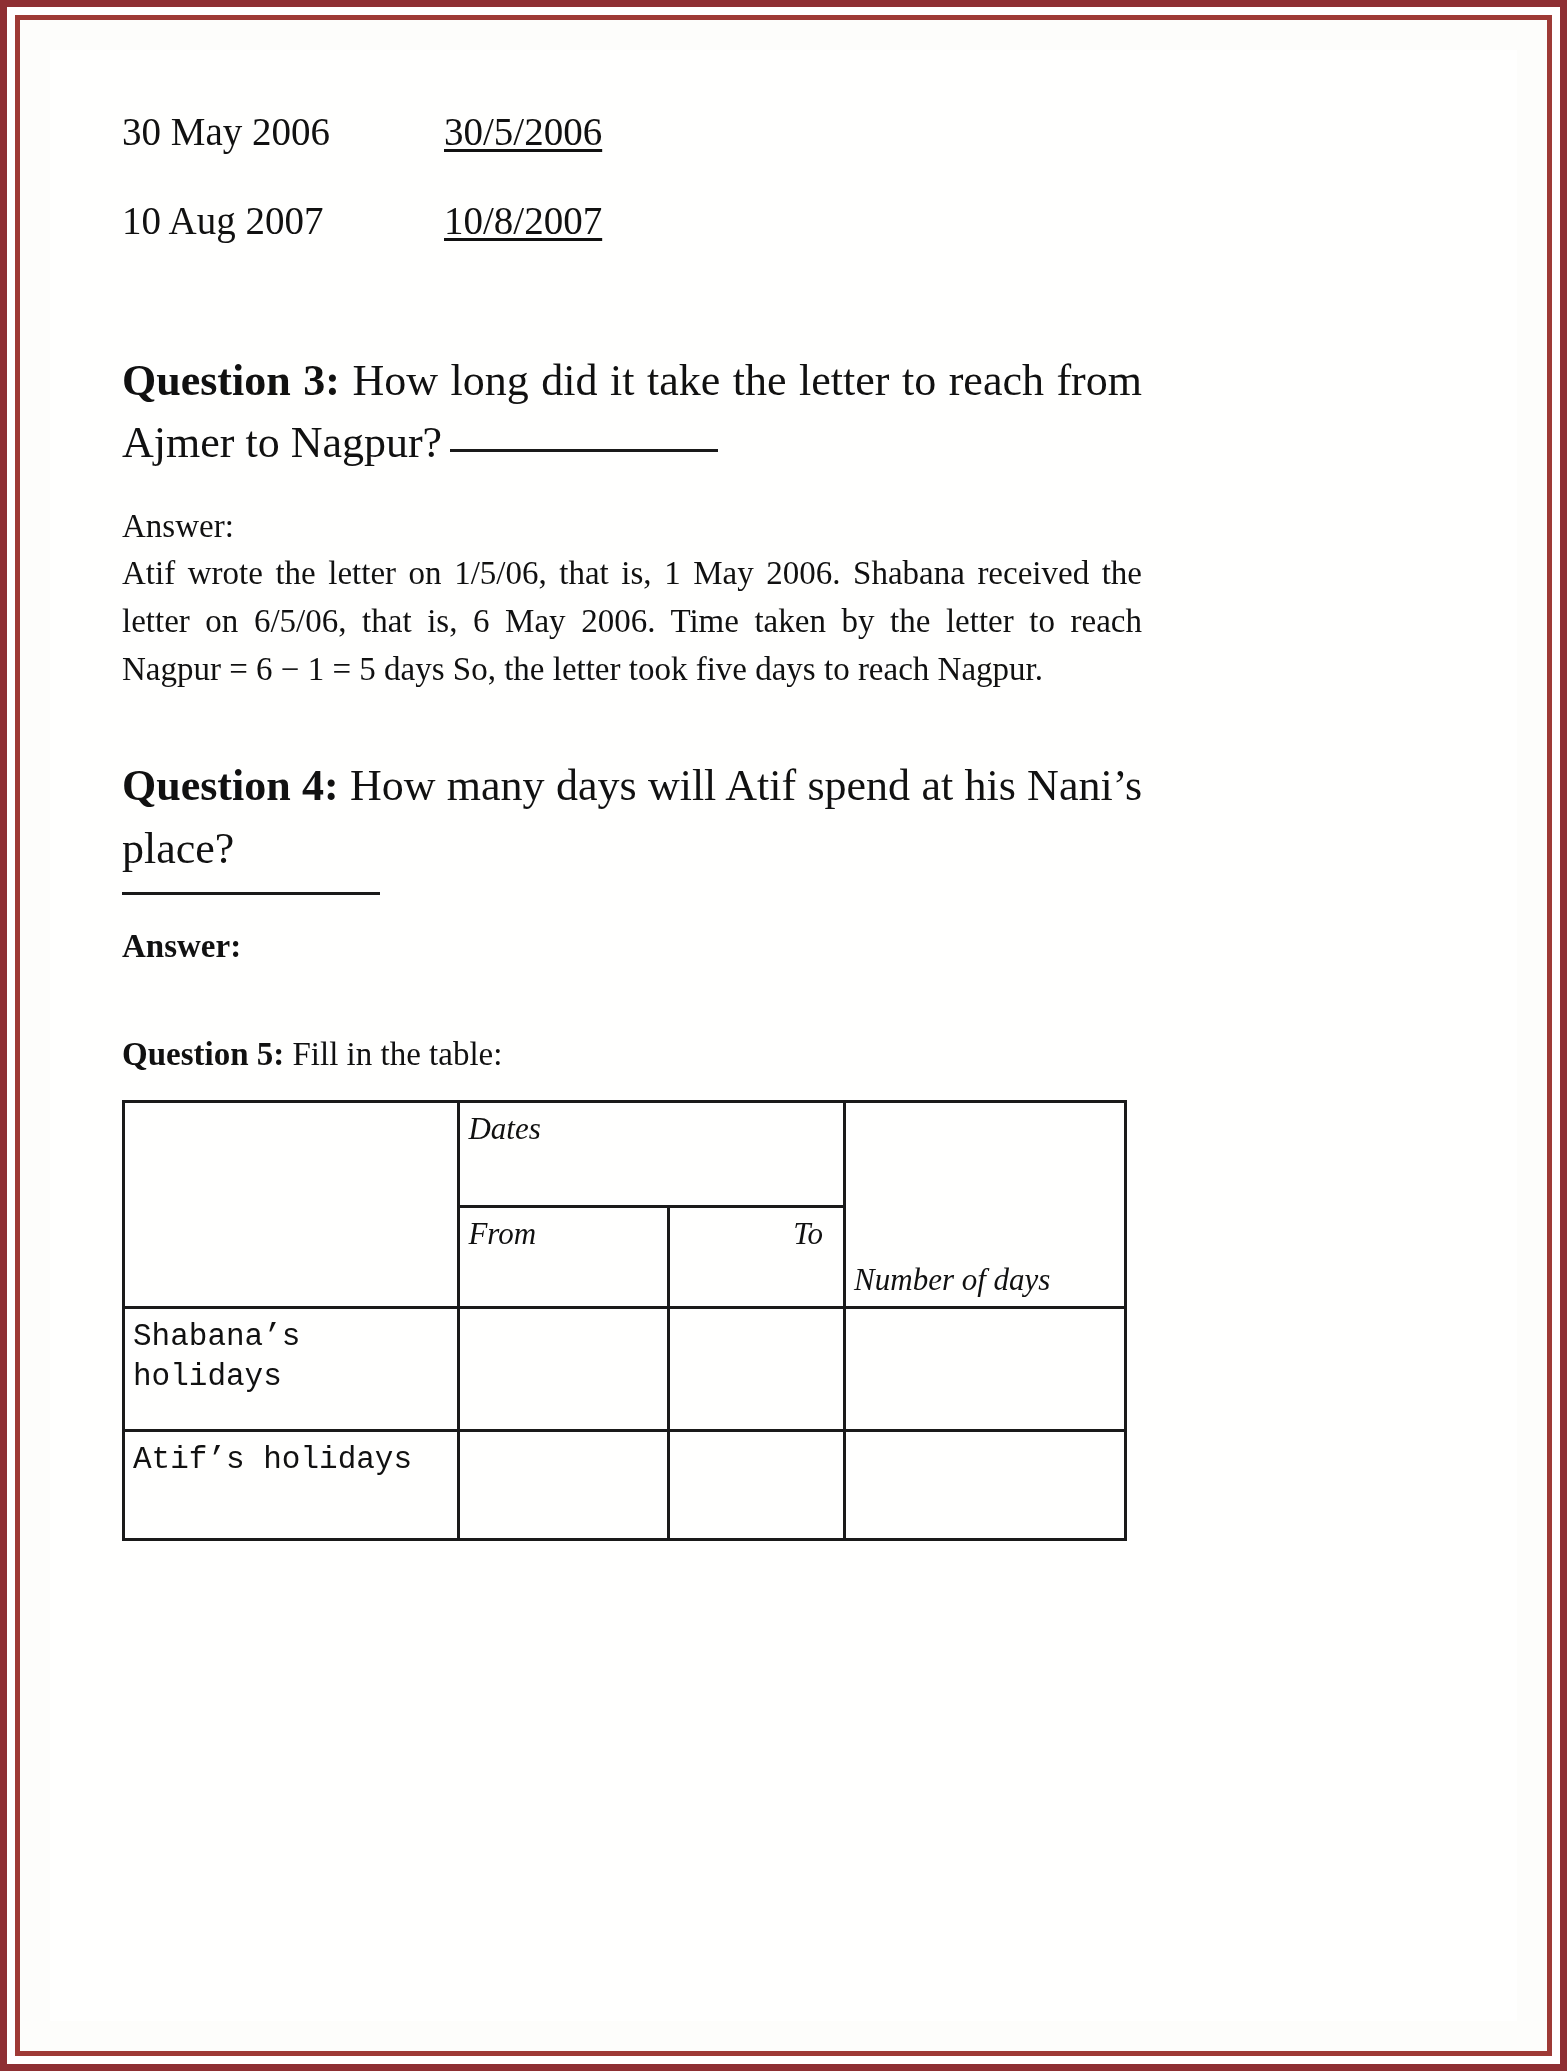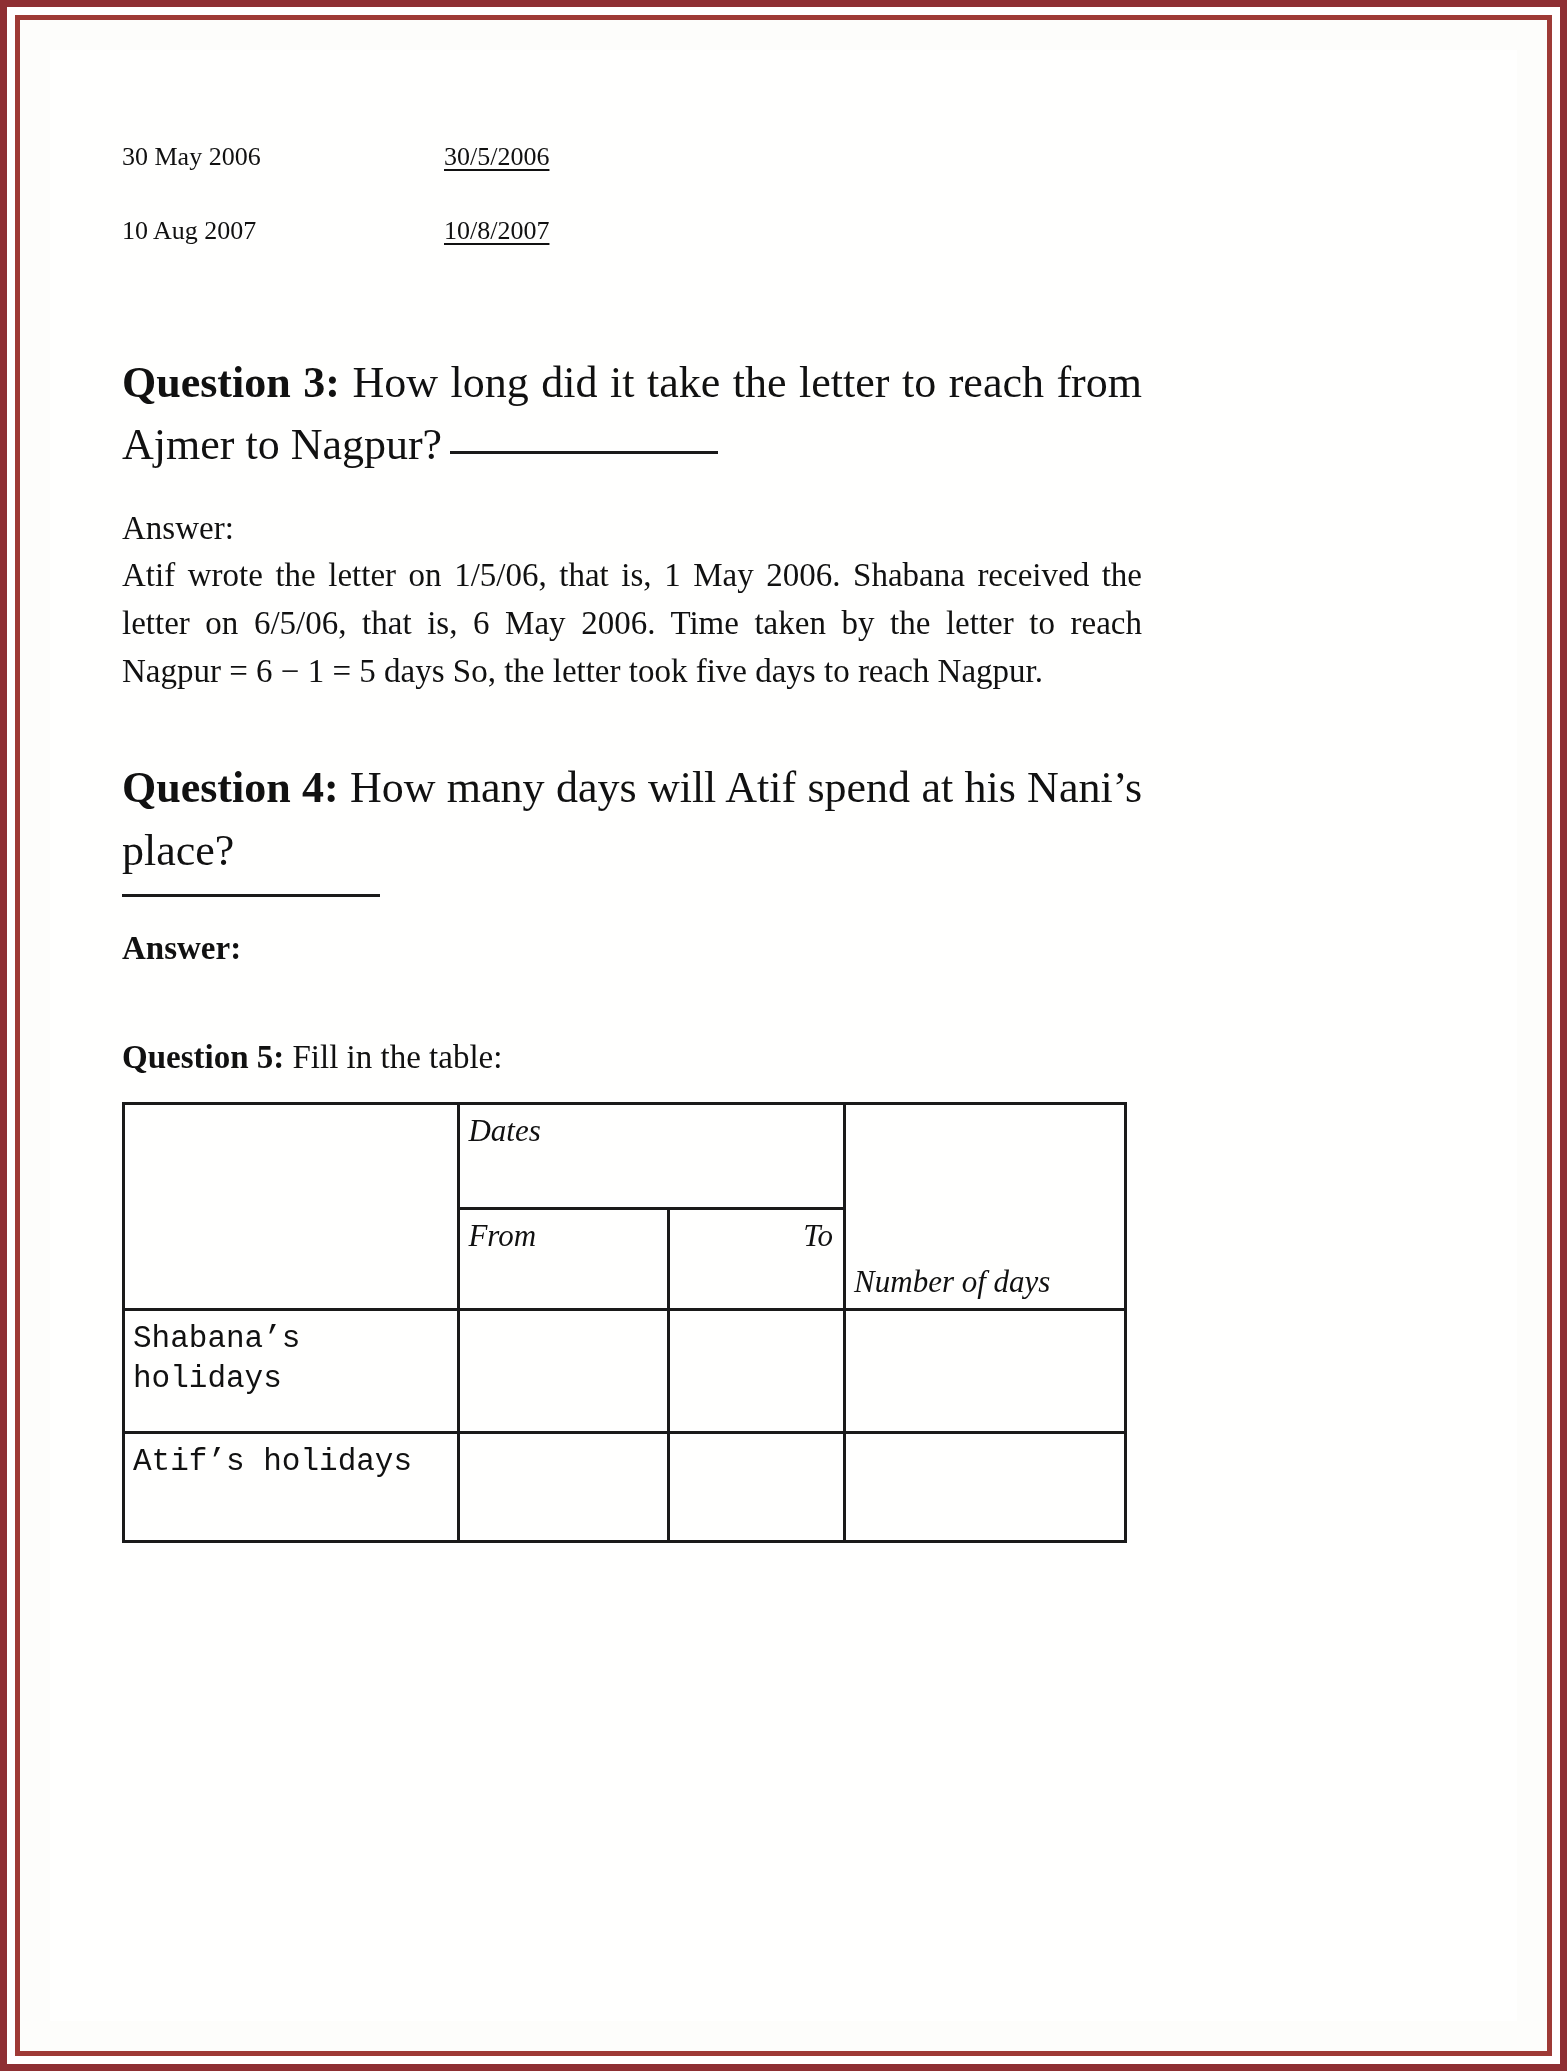--- a/index.html
+++ b/index.html
@@ -47,24 +47,23 @@
     position: absolute;
     left: 72px;
     top: 60px;
     width: 1020px;
   }
 
   
   .date-row {
     display: flex;
     align-items: baseline;
-    font-size: 26px;
+    font-size: 39px;
     line-height: 1.15;
     margin-bottom: 44px;
-    margin-top: 32px;
   }
   .date-row .date-long {
     width: 322px;
     flex: 0 0 322px;
   }
   .date-row .date-short {
     text-decoration: underline;
     text-underline-offset: 4px;
   }
 
@@ -118,21 +117,21 @@
     margin-top: 22px;
     width: 1005px;
     table-layout: fixed;
   }
   table.fill-table td,
   table.fill-table th {
     border: 3px solid #1a1a1a;
     font-size: 31px;
     font-weight: normal;
     vertical-align: top;
-    padding: 8px 10px 8px 8px;
+    padding: 8px 20px 8px 8px;
   }
   .col-label  { width: 320px; }
   .col-from   { width: 200px; }
   .col-to     { width: 168px; }
   .col-days   { width: 268px; }
 
   .hdr-it {
     font-style: italic;
     font-family: "Liberation Serif", "DejaVu Serif", serif;
   }

